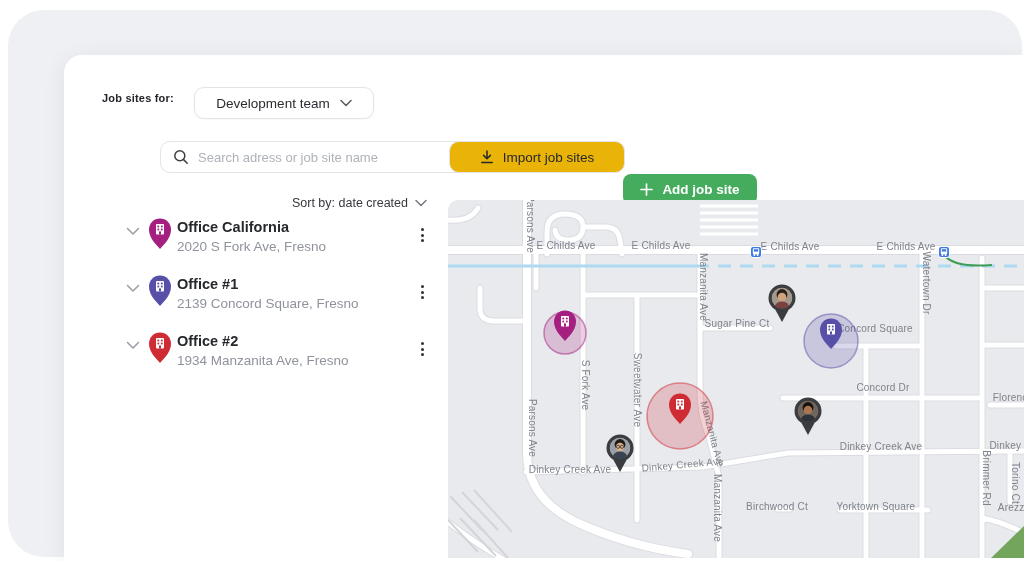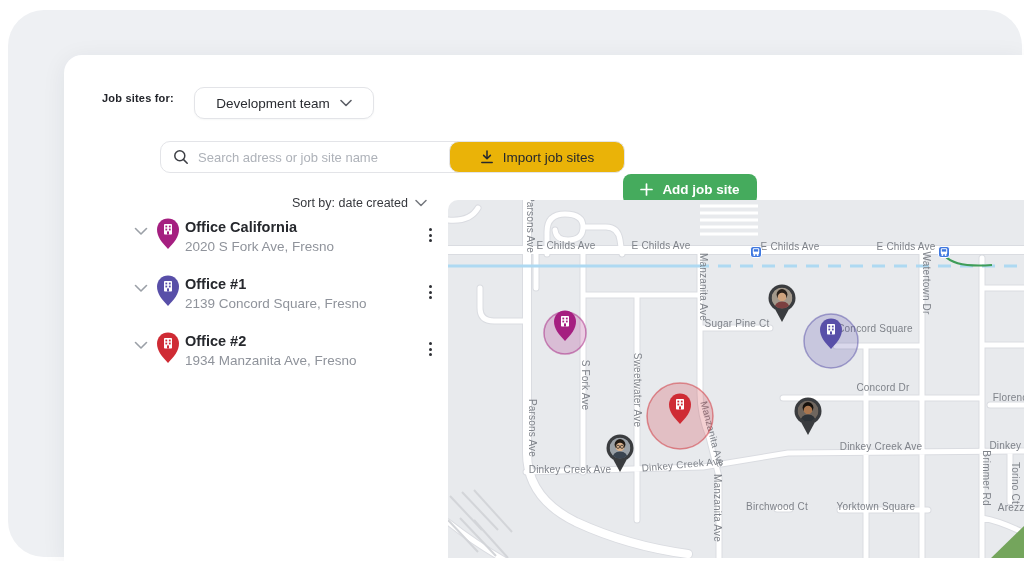--- a/index.html
+++ b/index.html
@@ -18,21 +18,21 @@
   .search-box input::placeholder { color:#aeb2b9; }
   .btn-import { position:absolute; left:385px; top:86px; width:176px; height:32px; background:#eab308; border:1px solid #e3e4e8;
                 border-radius:10px; display:flex; align-items:center; justify-content:center; gap:9px; font-size:13.5px;
                 color:#26282d; cursor:pointer; }
   .btn-add { position:absolute; left:559px; top:87px; width:134px; height:31px; border:none; border-radius:8px;
              display:flex; align-items:center; justify-content:center; gap:9px; font-size:13.5px; font-weight:bold;
              color:#fff; cursor:pointer;margin-top:32px; }
   .sort-row { position:absolute; top:141px; right:597px; display:flex; align-items:center; gap:7px; font-size:12.5px;
               color:#36383d; cursor:pointer; }
   .site-list { position:absolute; left:0; top:162px; width:384px; }
-  .site-row { position:absolute; left:12px; width:384px; height:46px;text-decoration:underline; }
+  .site-row { position:absolute; left:4px; width:384px; height:46px;text-decoration:underline; }
   .row-chevron { position:absolute; left:58px; top:10px; cursor:pointer; }
   .row-pin { position:absolute; left:79px; top:0px; }
   .row-title { position:absolute; left:109px; top:2px; font-size:14.5px; font-weight:bold; color:#26282d; }
   .row-addr { position:absolute; left:109px; top:22px; font-size:13.5px; color:#8f939b; }
   .row-kebab { position:absolute; left:346px; top:7px; width:16px; height:22px; display:flex; flex-direction:column;
                align-items:center; justify-content:center; gap:2.5px; cursor:pointer; }
   .row-kebab i { width:3px; height:3px; border-radius:50%; background:#2e3035; }
   .map-wrap { position:absolute; left:384px; top:145px; width:576px; height:358px; border-radius:10px 0 0 0; overflow:hidden;
               background:#e8eaed; }
   .map-wrap svg { display:block; }

